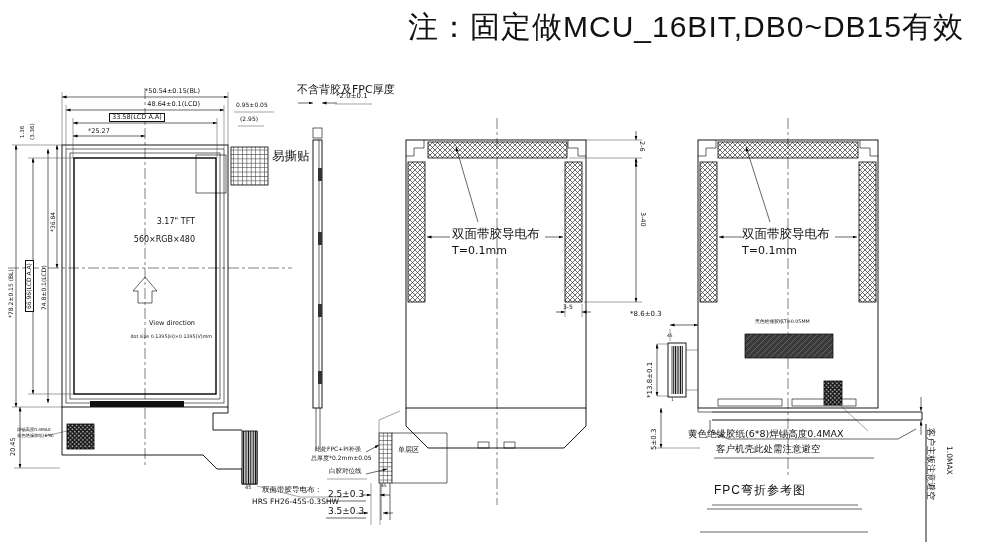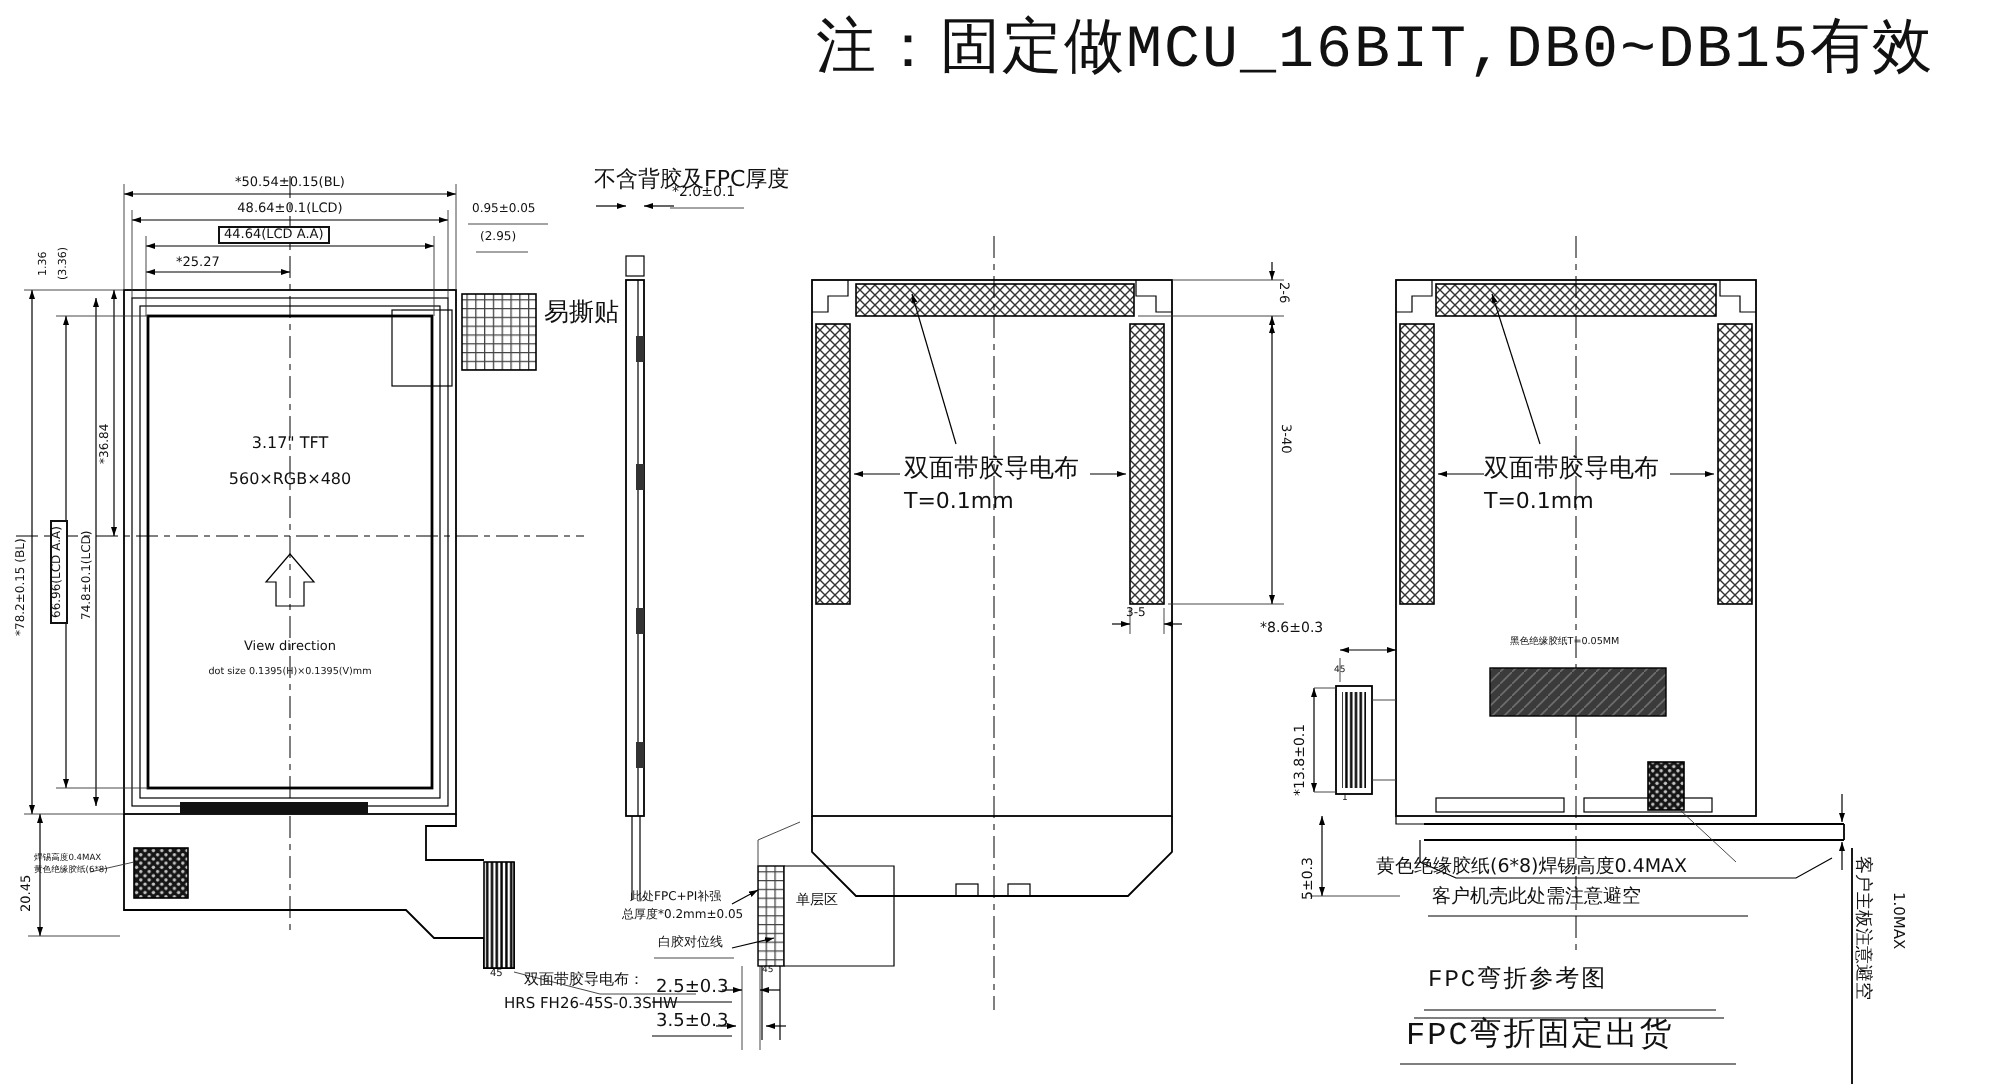--- a/index.html
+++ b/index.html
@@ -1,24 +1,24 @@
 <!DOCTYPE html>
 <html><head>
 <meta charset="utf-8">
 <style>
   html,body{margin:0;padding:0;background:#fff}
   .sheet{position:relative;width:1000px;height:544px;background:#fff;overflow:hidden;
          font-family:"DejaVu Sans","Liberation Sans",sans-serif;color:#111}
   .sheet svg{position:absolute;left:0;top:0}
   .t{position:absolute;white-space:nowrap;line-height:1.12;color:#111}
-  .c{text-align:center}
+  .c{text-align:right}
   .rm90{transform:rotate(-90deg);transform-origin:0 0}
   .r90{transform:rotate(90deg);transform-origin:0 0}
   .box{border:0.9px solid #111;padding:0 2px;background:#fff}
-  .title{font-family:Liberation Mono, monospace;letter-spacing:1px}
+  .title{font-family:Liberation Sans, sans-serif;letter-spacing:1px}
   .ln{fill:none;stroke:#000;stroke-width:.9}
   .ln2{fill:none;stroke:#000;stroke-width:.6}
   .thk{fill:none;stroke:#000;stroke-width:1.4}
   .tn{fill:none;stroke:#333;stroke-width:.45}
   .dm{fill:none;stroke:#000;stroke-width:.6;marker-start:url(#a);marker-end:url(#a)}
   .ae{fill:none;stroke:#000;stroke-width:.6;marker-end:url(#a)}
   .cl{fill:none;stroke:#000;stroke-width:.5;stroke-dasharray:11 3 3 3}
 </style>
 </head>
 <body>
@@ -204,21 +204,21 @@
     <line x1="712" y1="505" x2="858" y2="505" class="ln2"></line>
     <line x1="707" y1="509" x2="862" y2="509" class="ln2"></line>
     <line x1="700" y1="532" x2="868" y2="532" class="ln2"></line>
   </g>
 </svg>
 
   <div class="t title" style="left:408px;top:10px;font-size:30px">注：固定做MCU_16BIT,DB0~DB15有效</div>
 
   <div class="t c" style="left:90px;top:88px;width:110px;font-size:6.5px">*50.54±0.15(BL)</div>
   <div class="t c" style="left:90px;top:101px;width:110px;font-size:6.5px">48.64±0.1(LCD)</div>
-  <div class="t box" style="left:109px;top:113px;font-size:6.5px">44.64(LCD A.A)</div>
+  <div class="t box" style="left:109px;top:113px;font-size:6.5px">33.58(LCD A.A)</div>
   <div class="t" style="left:88px;top:127.5px;font-size:6.5px">*25.27</div>
   <div class="t" style="left:236px;top:102px;font-size:6px">0.95±0.05</div>
   <div class="t" style="left:240px;top:116px;font-size:6px">(2.95)</div>
   <div class="t rm90" style="left:29px;top:140px;font-size:5.5px">(3.36)</div>
   <div class="t rm90" style="left:19px;top:138px;font-size:5.5px">1.36</div>
   <div class="t rm90" style="left:50px;top:232px;font-size:6px">*36.84</div>
   <div class="t rm90 box" style="left:25px;top:312px;font-size:6px">66.96(LCD A.A)</div>
   <div class="t rm90" style="left:41px;top:310px;font-size:6px">74.8±0.1(LCD)</div>
   <div class="t rm90" style="left:8px;top:318px;font-size:6px">*78.2±0.15 (BL)</div>
   <div class="t rm90" style="left:10px;top:456px;font-size:6.5px">20.45</div>
@@ -255,15 +255,14 @@
   <div class="t" style="left:630px;top:311px;font-size:7px">*8.6±0.3</div>
   <div class="t rm90" style="left:647px;top:398px;font-size:7px">*13.8±0.1</div>
   <div class="t rm90" style="left:651px;top:450px;font-size:7px">5±0.3</div>
   <div class="t" style="left:667px;top:333px;font-size:4.5px">45</div>
   <div class="t" style="left:671px;top:397px;font-size:4.5px">1</div>
   <div class="t" style="left:688px;top:429px;font-size:9.5px">黄色绝缘胶纸(6*8)焊锡高度0.4MAX</div>
   <div class="t" style="left:716px;top:444px;font-size:9.5px">客户机壳此处需注意避空</div>
   <div class="t r90" style="left:936px;top:428px;font-size:9px">客户主板注意避空</div>
   <div class="t r90" style="left:953px;top:446px;font-size:7.5px">1.0MAX</div>
   <div class="t title" style="left:714px;top:484px;font-size:12px">FPC弯折参考图</div>
-  <div class="t title" style="left:703px;top:510px;font-size:16px">FPC弯折固定出货</div>
 
 </div>
 
 </body></html>

